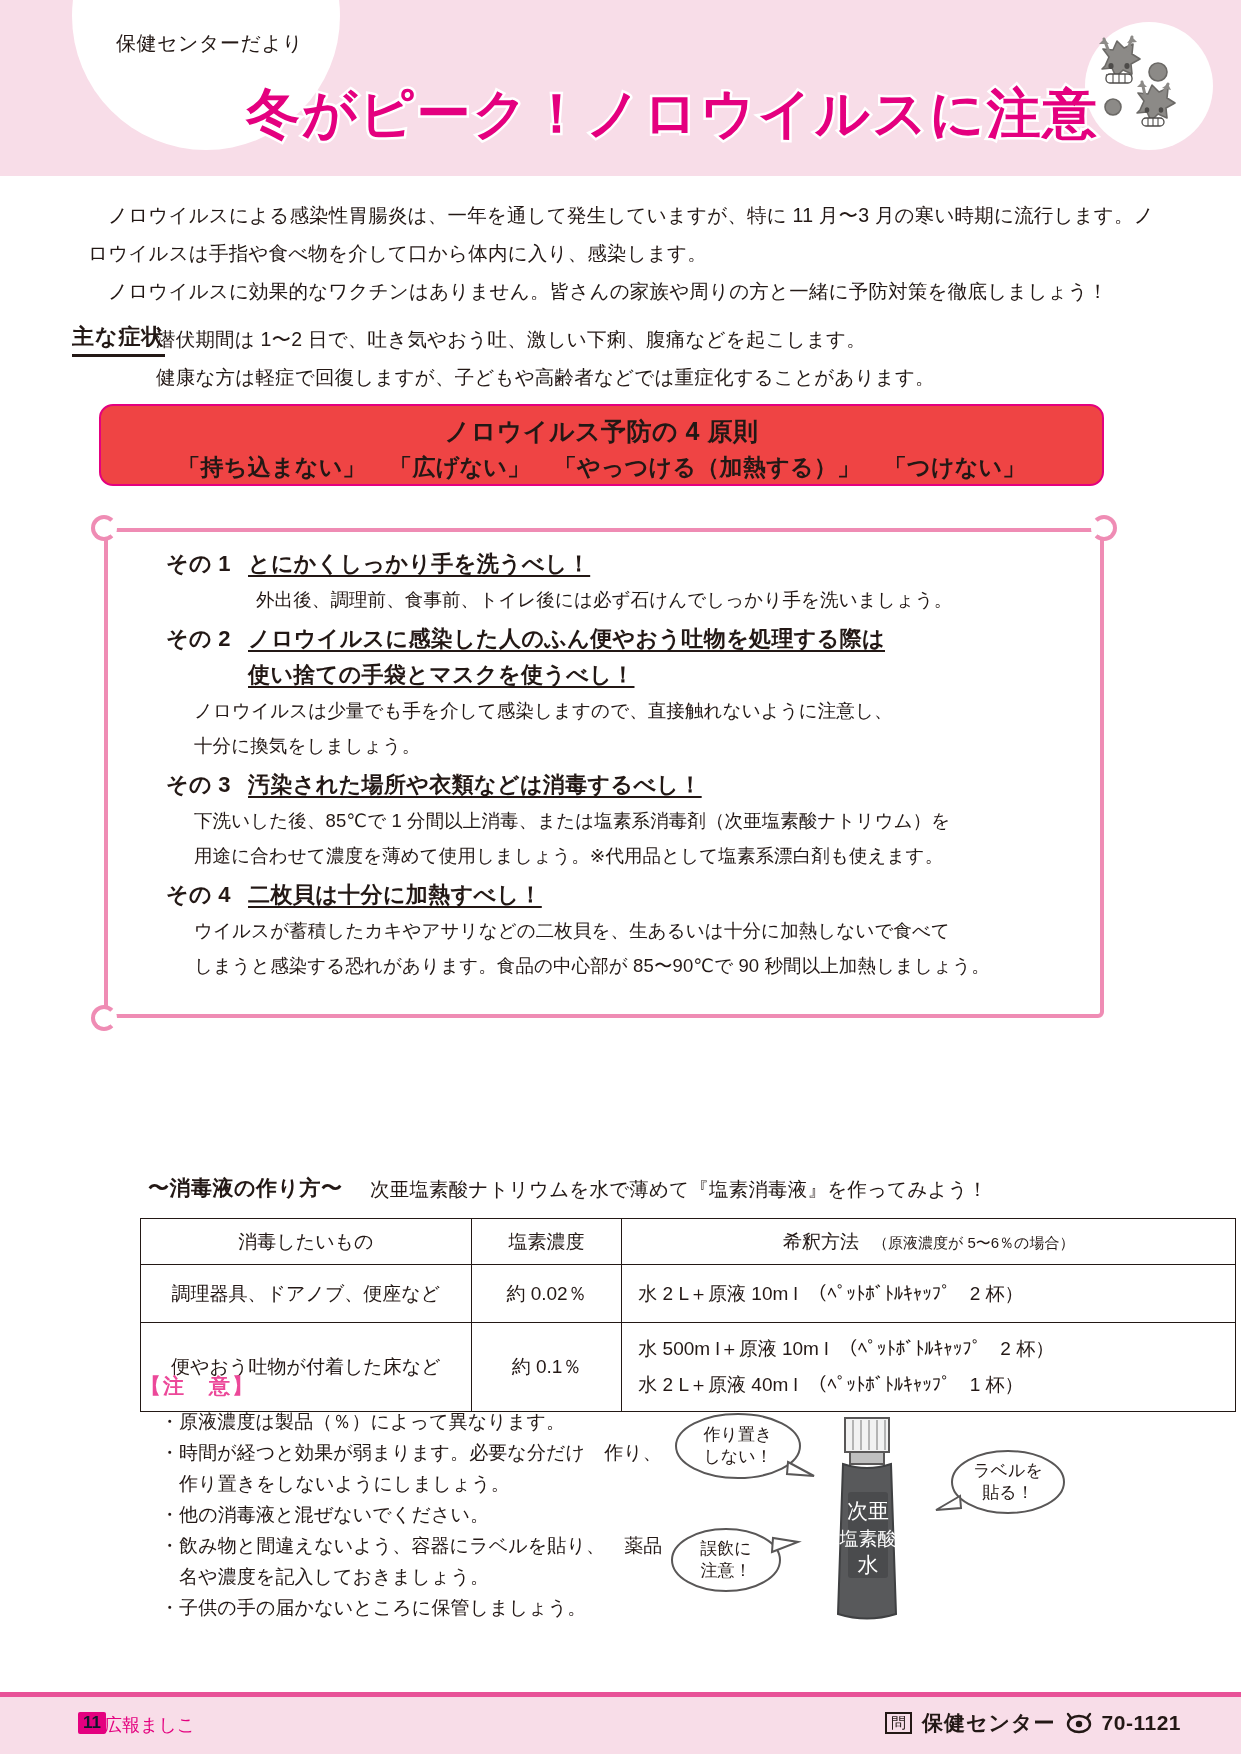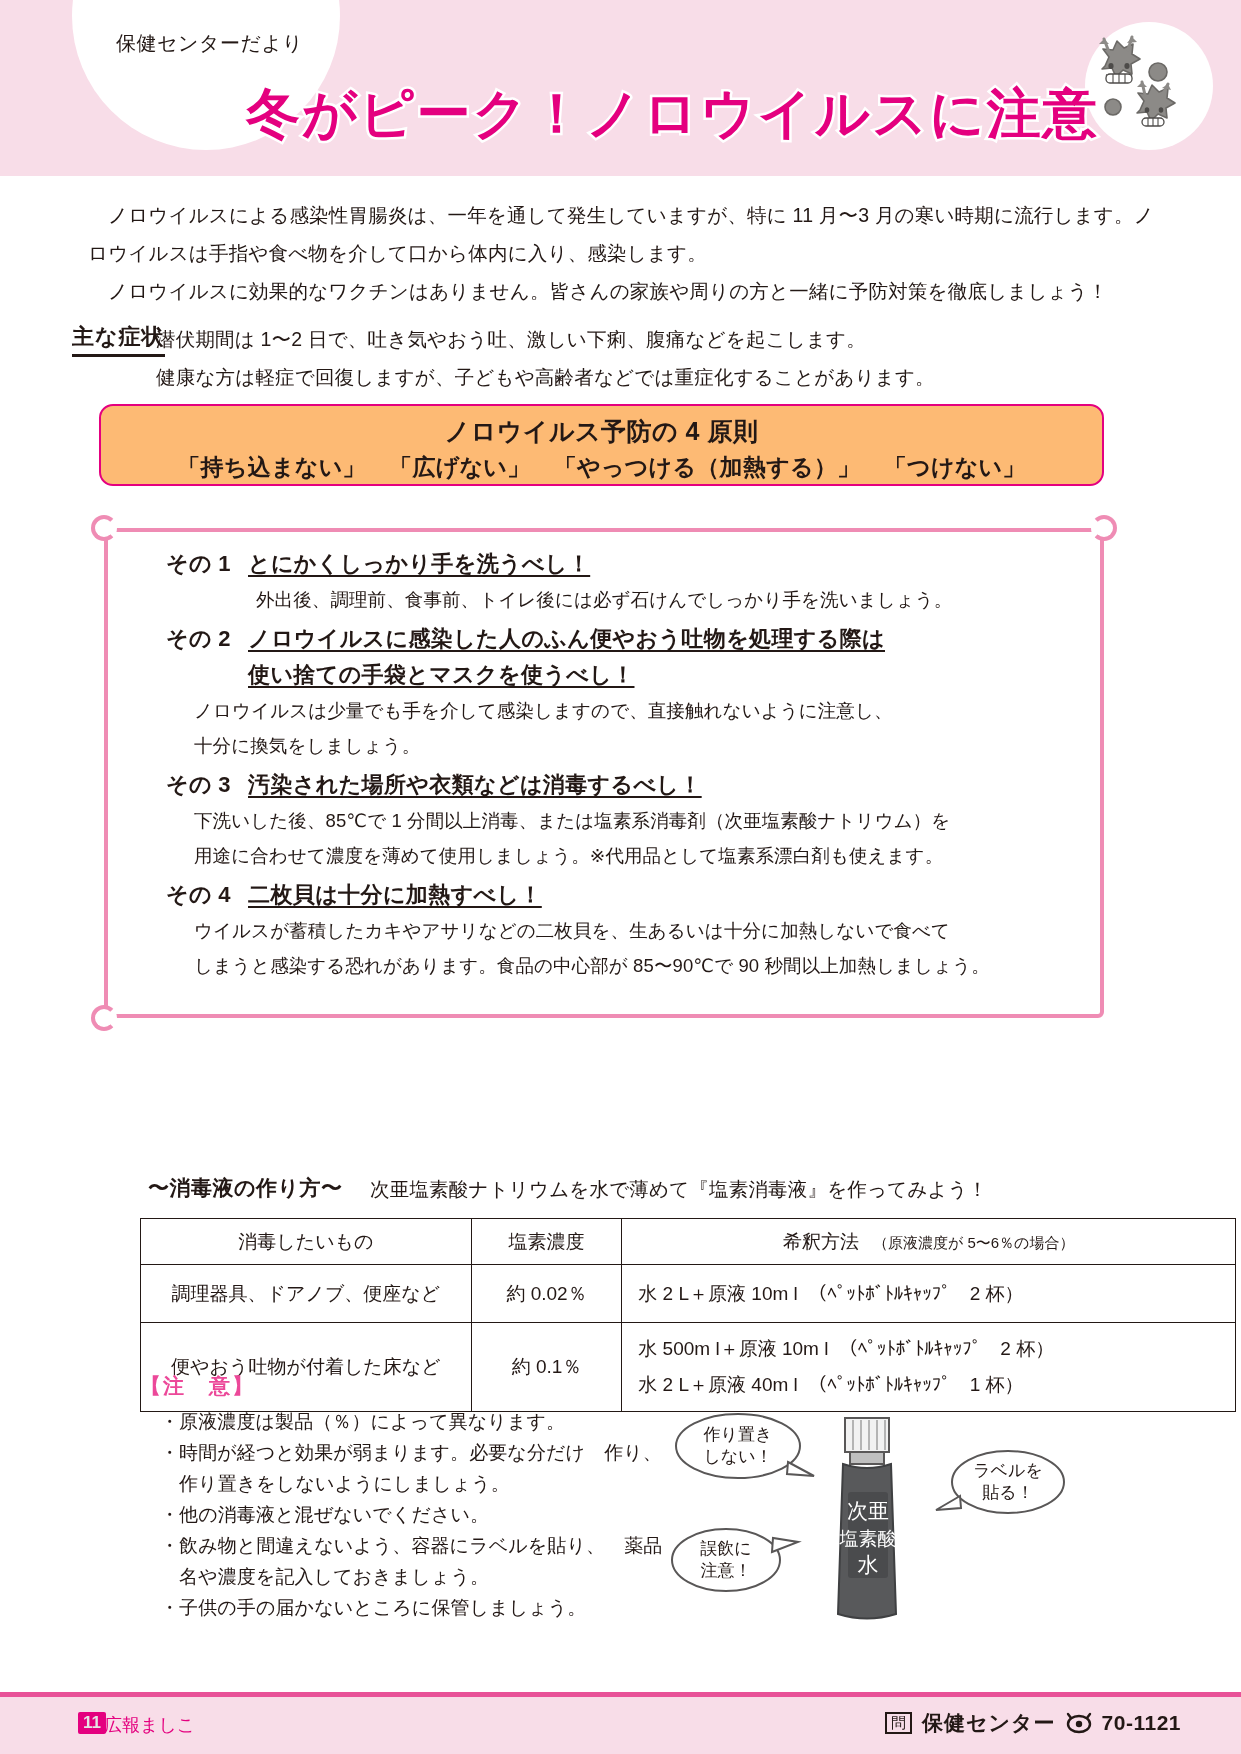--- a/index.html
+++ b/index.html
@@ -76,21 +76,21 @@
     letter-spacing: 1px;
   }
   .sym-lines { margin-left: 84px; }
   .sym-lines div { font-size: 19.5px; line-height: 38px; letter-spacing: 0.2px; }
 
   
   .principles {
     position: absolute;
     left: 99px; top: 404px;
     width: 1005px; height: 82px;
-    background: #fdba74;
+    background: #ef4444;
     border: 2.5px solid #e4007f;
     border-radius: 14px;
     text-align: center;
     padding-top: 9px;
   }
   .principles .pl1 { font-size: 25px; font-weight: bold; letter-spacing: 0.5px; }
   .principles .pl2 { font-size: 23px; font-weight: bold; margin-top: 4px; letter-spacing: 0.3px; }
 
   
   .scroll-frame {
@@ -155,21 +155,21 @@
 
   
   .footer {
     position: absolute; left: 0; bottom: 0;
     width: 1241px; height: 62px;
     background: #f8dde8;
   }
   .footer-accent { position: absolute; left: 0; top: 0; width: 1241px; height: 5px; background: #e85298; }
   .footer-pageno {
     position: absolute; left: 78px; top: 20px;
-    background: #e4007f; color: #e5e5e5;
+    background: #e4007f; color: #0f172a;
     font-size: 17px; font-weight: bold;
     padding: 1px 5px; border-radius: 2px;
   }
   .footer-pagelabel { position: absolute; left: 104px; top: 21px; font-size: 18px; color: #e4007f; }
   .footer-right { position: absolute; right: 60px; top: 17px; display: flex; align-items: center; gap: 10px; }
   .footer-tag { border: 2px solid #231815; font-size: 15px; padding: 1px 4px; line-height: 1.1; }
   .footer-center { font-size: 21px; font-weight: bold; letter-spacing: 1px; }
   .footer-phone { font-size: 21px; font-weight: bold; letter-spacing: 0.5px; }
 </style>
 </head>

